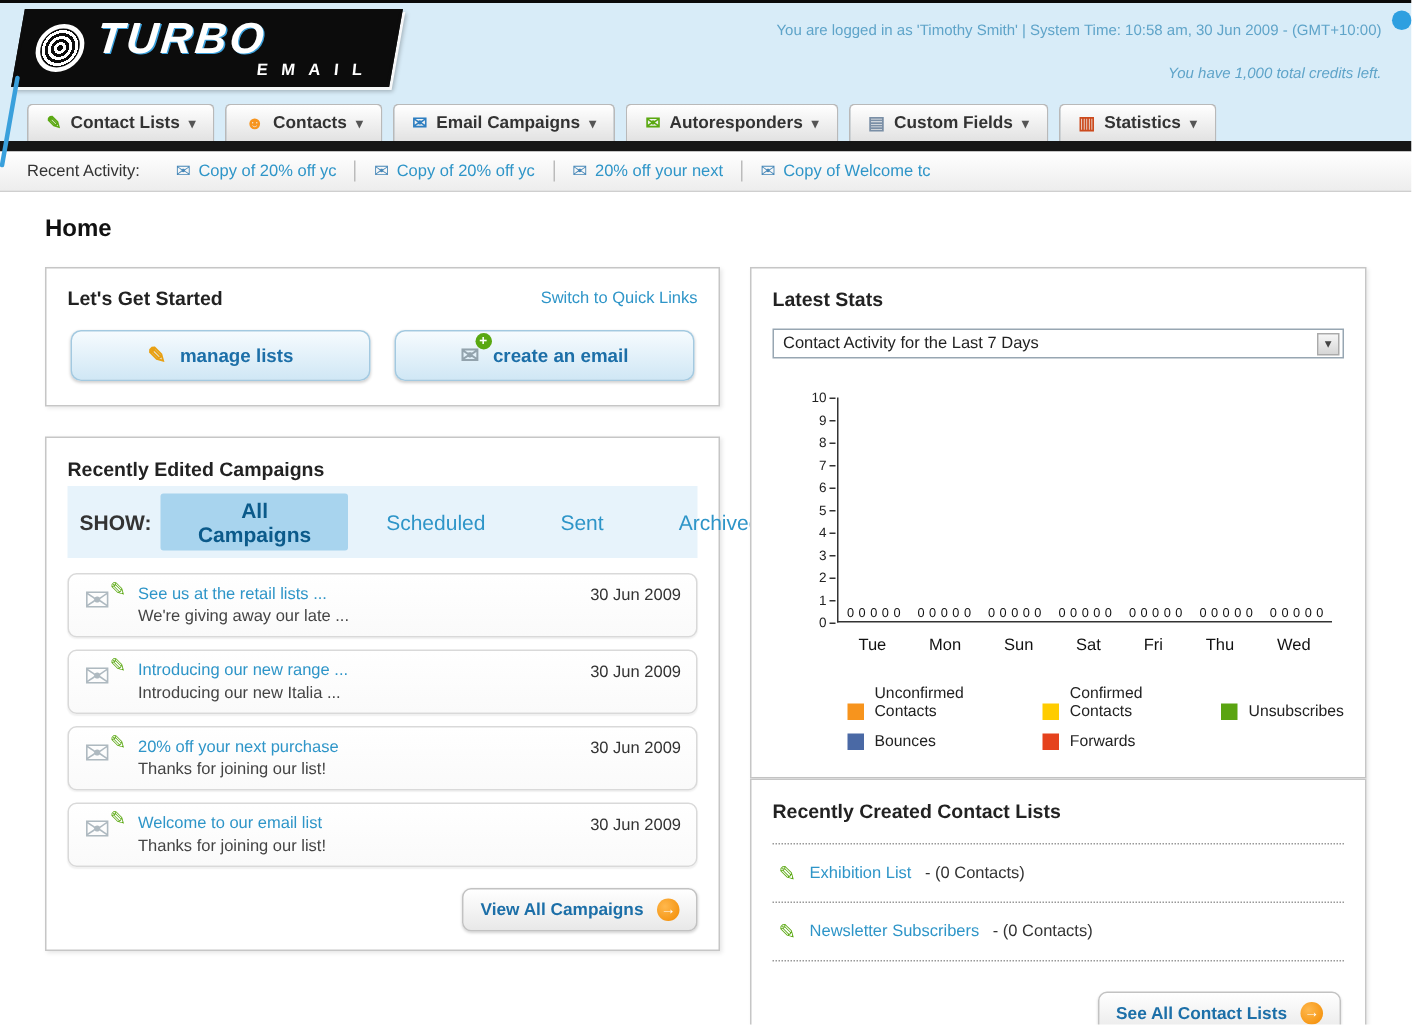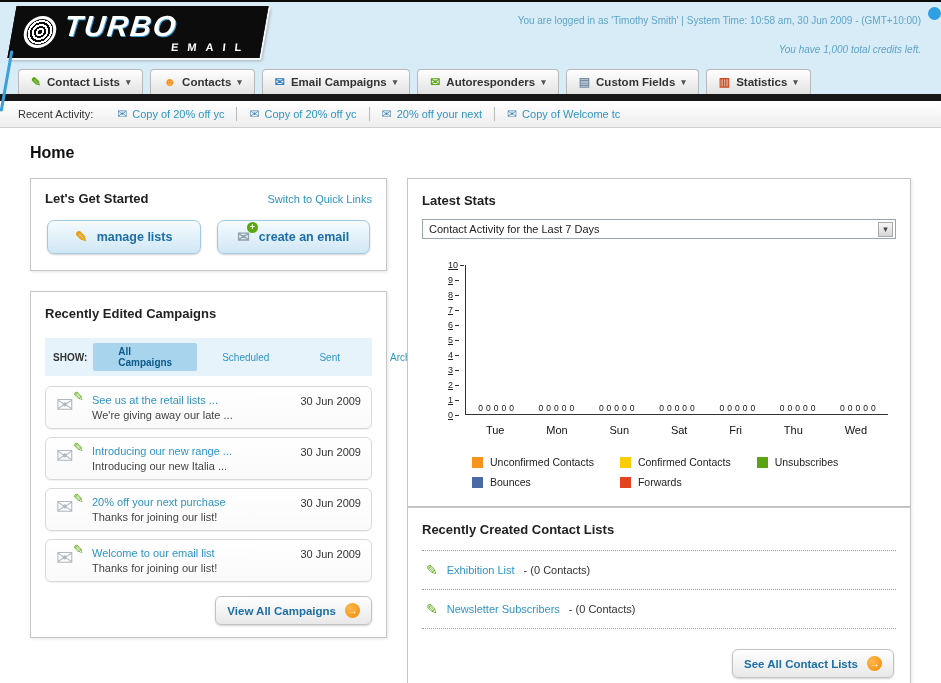--- a/index.html
+++ b/index.html
@@ -48,38 +48,38 @@
   .activity-bar { background: linear-gradient(#ffffff, #ededed); border-bottom: 1px solid #cfcfcf; padding: 6px 18px; font-size: 11px; display: flex; align-items: center; }
   .act-label { color: #333; margin-right: 12px; }
   .act-item { color: #2e95c8; cursor: pointer; text-decoration: none; display: flex; align-items: center; gap: 5px; padding: 0 12px; border-right: 1px solid #bbb; }
   .act-item:last-child { border-right: none; }
   .env-ico { color: #4888b8; font-size: 12px; }
 
   
   .main { padding: 14px 30px 0 30px; }
   .page-title { font-size: 16px; font-weight: bold; color: #111; margin: 2px 0 16px; }
   .columns { display: flex; gap: 20px; align-items: flex-start; }
-  .col-left { width: 357px; flex: none; }
+  .col-left { width: 450px; flex: none; }
   .col-right { flex: 1; }
 
   .panel { border: 1px solid #c6c6c6; background: #fff; padding: 12px 14px; box-shadow: 1px 1px 3px rgba(0,0,0,0.10); }
   .panel-title { font-size: 13px; font-weight: bold; color: #222; }
   .teal-link { font-size: 11px; color: #2e95c8; text-decoration: none; cursor: pointer; }
 
   
   .gs-panel { margin-bottom: 20px; }
   .gs-head { display: flex; justify-content: space-between; align-items: center; }
   .gs-buttons { display: flex; gap: 16px; margin: 14px 2px 4px; }
   .gs-btn { flex: 1; height: 34px; border: 1px solid #a3c9e0; border-radius: 7px; background: linear-gradient(#f6fbfe, #d0e7f5); color: #1c6fa8; font-weight: bold; font-size: 12.5px; display: flex; align-items: center; justify-content: center; gap: 9px; cursor: pointer; box-shadow: 0 1px 2px rgba(0,0,0,0.18); font-family: "Liberation Sans", sans-serif; }
   .gs-ico.pencil { color: #e8a013; font-size: 15px; }
   .gs-ico.env { color: #93a3ad; position: relative; font-size: 15px; }
   .gs-ico.env .plus { position: absolute; right: -8px; top: -6px; background: #59a811; color: #fff; border-radius: 50%; width: 11px; height: 11px; line-height: 11px; font-size: 9px; text-align: center; font-weight: bold; }
 
   
-  .show-row { background: #e7f3fb; margin-top: 16px; padding: 5px 8px; font-size: 10px; display: flex; align-items: center; }
+  .show-row { background: #e7f3fb; margin-top: 2px; padding: 5px 8px; font-size: 14px; display: flex; align-items: center; text-align: center; }
   .show-label { font-weight: bold; color: #333; margin-right: 6px; }
   .show-tab { color: #2e95c8; padding: 3px 25px; cursor: pointer; text-decoration: none; }
   .show-tab.active { background: #a8d4ee; color: #0b5a8a; font-weight: bold; border-radius: 2px; }
 
   .camp-list { margin-top: 10px; }
   .camp-item { border: 1px solid #d9d9d9; border-radius: 6px; padding: 7px 10px; display: flex; align-items: flex-start; gap: 10px; margin-bottom: 8px; background: linear-gradient(#ffffff, #fafafa); box-shadow: 0 1px 1px rgba(0,0,0,0.06); cursor: pointer; }
   .mail-pencil { position: relative; width: 26px; height: 24px; flex: none; }
   .mail-pencil .env { font-size: 21px; color: #aeb9c0; position: absolute; left: 0; top: 0; line-height: 1; }
   .mail-pencil .pen { font-size: 13px; color: #5aa811; position: absolute; right: -2px; top: -5px; }
   .c-text { flex: 1; min-width: 0; }
@@ -90,21 +90,21 @@
 
   .pill-btn { display: inline-flex; align-items: center; gap: 9px; border: 1px solid #c2c2c2; border-radius: 6px; background: linear-gradient(#ffffff, #e8e8e8); padding: 6px 11px; font-size: 11.5px; font-weight: bold; color: #1c6fa8; cursor: pointer; box-shadow: 0 1px 2px rgba(0,0,0,0.18); font-family: "Liberation Sans", sans-serif; }
   .go-circle { width: 15px; height: 15px; border-radius: 50%; background: radial-gradient(circle at 35% 35%, #ffb84d, #f28a00); color: #fff; font-size: 10px; line-height: 15px; text-align: center; font-weight: bold; }
 
   
   .stats-panel { }
   .stats-select { border: 1px solid #97a6b2; margin-top: 10px; height: 20px; display: flex; align-items: center; justify-content: space-between; padding: 0 2px 0 6px; font-size: 11px; color: #222; cursor: pointer; background: #fff; }
   .sel-arrow { width: 15px; height: 15px; background: linear-gradient(#f6f6f6, #d6d6d6); border: 1px solid #aaa; font-size: 9px; display: flex; align-items: center; justify-content: center; color: #444; }
 
   .chart { display: flex; margin: 26px 8px 0 26px; }
-  .yaxis { display: flex; flex-direction: column; justify-content: space-between; height: 160px; position: relative; top: -5px; font-size: 9px; color: #222; margin-right: 1px; text-decoration: underline; }
+  .yaxis { display: flex; flex-direction: column; justify-content: space-between; align-items: flex-end; height: 160px; position: relative; top: -5px; font-size: 9px; color: #222; margin-right: 1px; }
   .ylab { display: flex; align-items: center; gap: 2px; height: 10px; line-height: 10px; }
   .ylab::after { content: ""; width: 4px; height: 1px; background: #333; }
   .plot-wrap { flex: 1; }
   .plot { height: 150px; border-left: 1px solid #333; border-bottom: 1px solid #333; display: flex; align-items: flex-end; justify-content: space-around; }
   .vgroup { display: flex; gap: 3px; font-size: 8.5px; color: #111; padding-bottom: 1px; }
   .xlabels { display: flex; justify-content: space-around; font-size: 11px; color: #111; margin-top: 9px; }
   .legend { margin: 20px 0 6px 50px; display: grid; grid-template-columns: repeat(3, auto); justify-content: start; column-gap: 26px; row-gap: 8px; }
   .legend-item { display: flex; align-items: flex-end; gap: 7px; font-size: 10.5px; color: #222; }
   .swatch { width: 11px; height: 11px; flex: none; }
 

